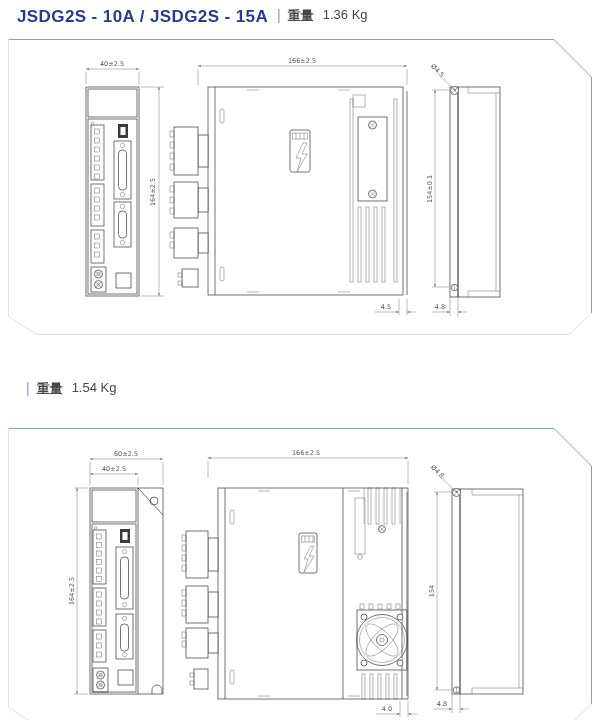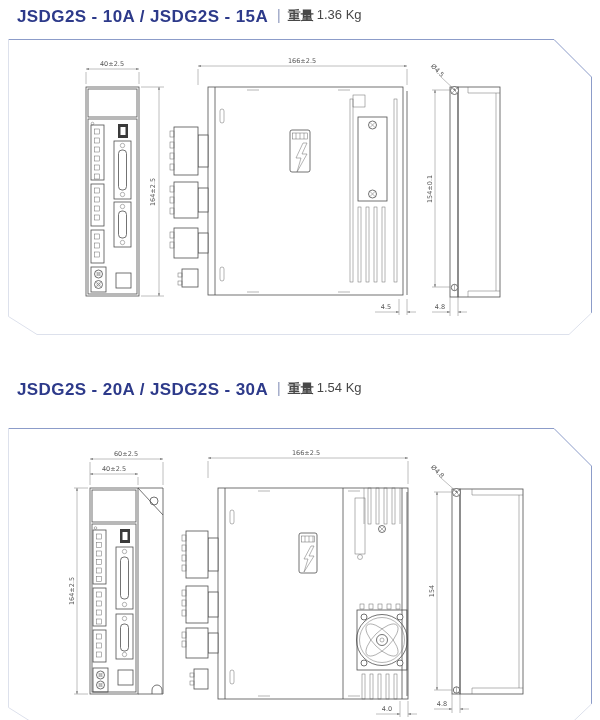--- a/index.html
+++ b/index.html
@@ -1,21 +1,21 @@
 <!DOCTYPE html>
 <html><head>
 <meta charset="utf-8">
 <style>
   html,body{margin:0;padding:0;background:#fff;}
   .page{position:relative;width:600px;height:720px;background:#ffffff;overflow:hidden;
         font-family:"Liberation Sans",sans-serif;}
   .ttl{position:absolute;left:17px;display:flex;align-items:flex-start;white-space:nowrap;}
   .model{color:#2d3a8a;font-size:17px;font-weight:600;letter-spacing:.4px;}
   .sep{color:#8d97bd;font-size:14px;margin:0 7px 0 9px;}
-  .wlabel{color:#474747;font-size:13px;font-weight:700;margin-right:3px;}
+  .wlabel{color:#474747;font-size:13px;font-weight:700;margin-right:9px;}
   .wval{color:#474747;font-size:13px;}
   .panel{position:absolute;left:8px;}
   svg{display:block;}
   .ln{fill:none;stroke:#4f4f4f;stroke-width:.8;}
   .lnf{fill:#ffffff;stroke:#4f4f4f;stroke-width:.8;}
   .thin{fill:none;stroke:#6a6a6a;stroke-width:.5;}
   .dk{fill:#3a3a3a;stroke:none;}
   .wt{fill:#ffffff;stroke:none;}
   .dim{fill:none;stroke:#8a8a8a;stroke-width:.55;}
   .bstrong{fill:none;stroke:#8c9cc9;stroke-width:1;}
@@ -193,21 +193,20 @@
       <line class="dim" x1="442" y1="258" x2="442" y2="277"></line>
           <line class="dim" x1="450" y1="258" x2="450" y2="277"></line>
       <line class="dim" x1="424" y1="273" x2="442" y2="273" marker-end="url(#ar1)"></line>
       <line class="dim" x1="450" y1="273" x2="459" y2="273" marker-start="url(#ar1)"></line>
       <text class="dimtxt" x="432" y="270" text-anchor="middle">4.8</text>
     </g>
   </svg>
   </div>
 
   <header class="ttl" style="top:380px;">
-    <span class="model">JSDG2S - 20A / JSDG2S - 30A</span>
     <span class="sep">|</span>
     <span class="wlabel">重量</span>
     <span class="wval">1.54 Kg</span>
   </header>
 
   <div class="panel" style="top:428px;">
   <svg width="584" height="298" viewBox="0 0 584 298">
     <defs>
       <marker id="ar2" viewBox="0 0 10 10" refX="9.5" refY="5" markerWidth="5.5" markerHeight="5.5" orient="auto-start-reverse">
         <path d="M0,1.8 L10,5 L0,8.2 z" fill="#777"></path>

